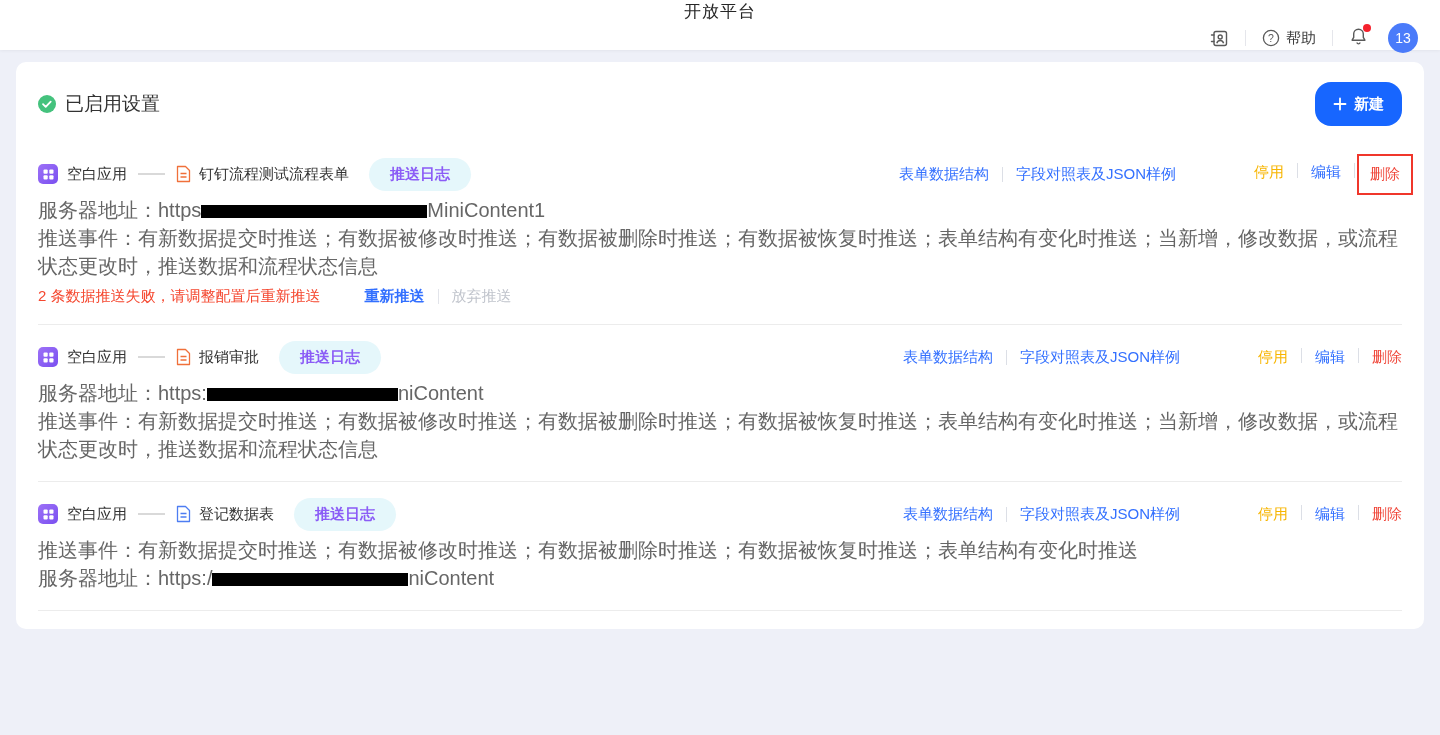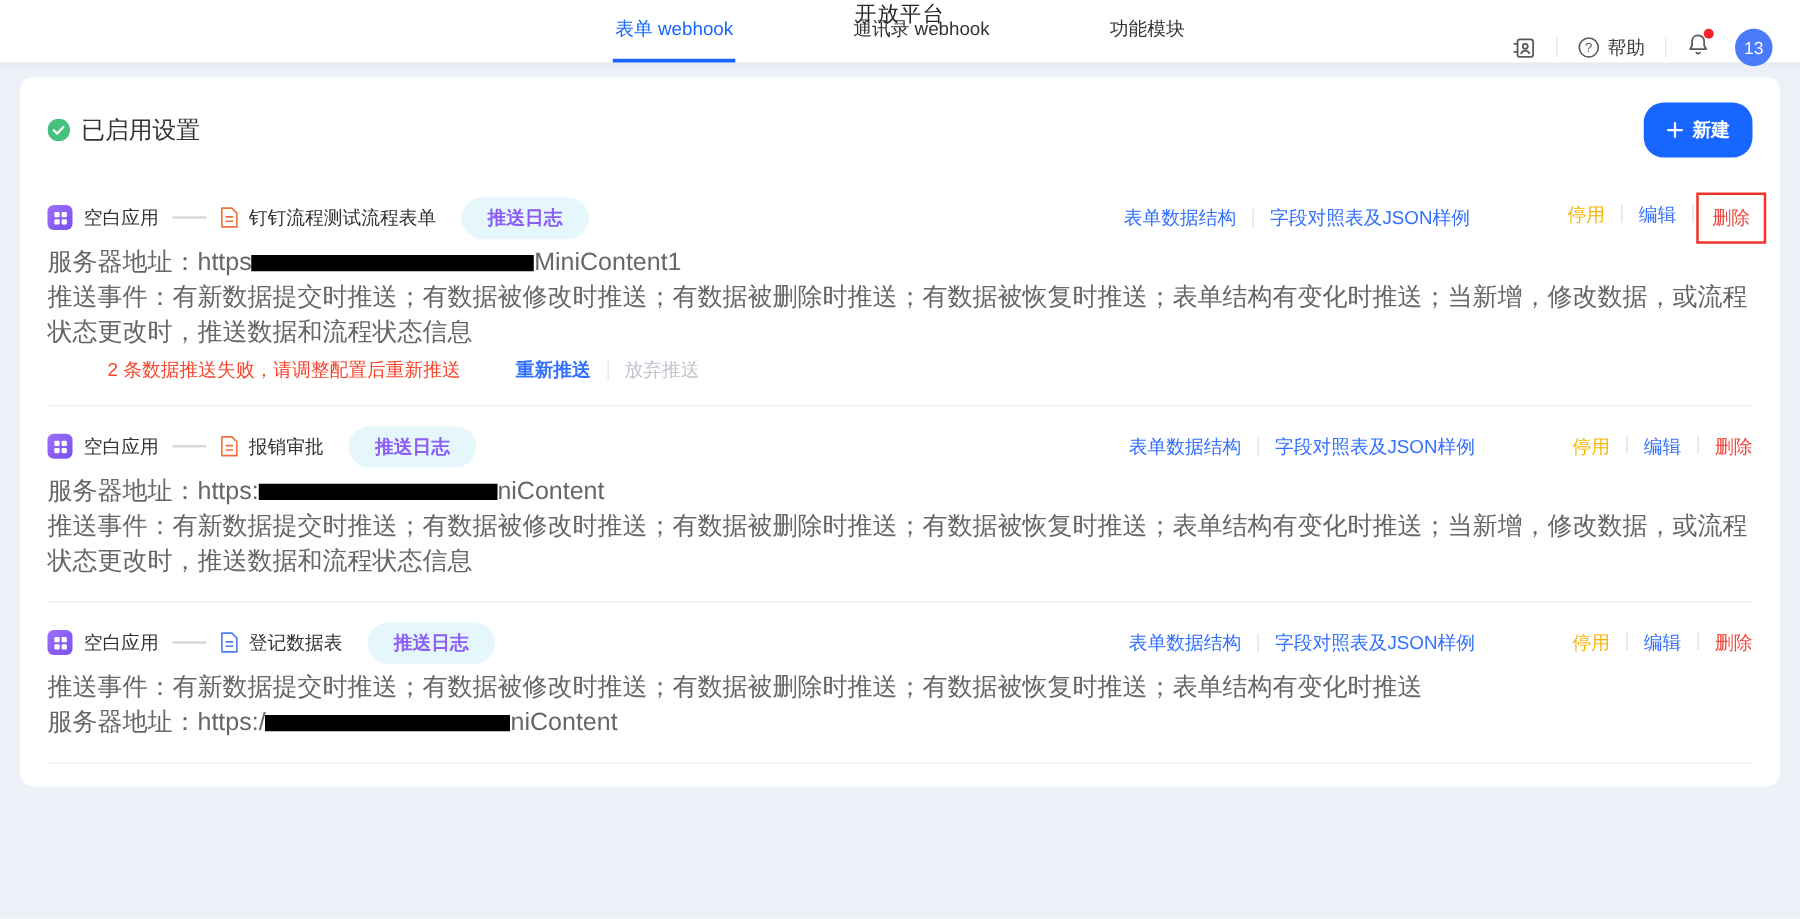--- a/index.html
+++ b/index.html
@@ -80,44 +80,39 @@
   .op-disable { color:#f7b500; cursor:pointer; }
   .op-edit { color:#3370ff; cursor:pointer; }
   .op-delete { color:#f0483b; cursor:pointer; }
   .annotate-box {
     border:2px solid #f0362b; padding:9px 11px; margin:-9px -11px;
     display:inline-block;
   }
   .meta-line { font-size:20px; color:#666; line-height:28px; }
   .redact { display:inline-block; height:13px; background:#000; vertical-align:-1px; }
   .r1 { width:226px; } .r2 { width:191px; } .r3 { width:196px; }
-  .error-row { display:flex; align-items:center; margin-top:7px; font-size:15px;margin-left:48px; }
+  .error-row { display:flex; align-items:center; margin-top:7px; font-size:15px; }
   .error-msg { color:#f5472f; }
   .retry { color:#3370ff; font-weight:bold; margin-left:44px; cursor:pointer; }
   .abandon { color:#c0c4cc; cursor:pointer; }
   .err-sep { width:1px; height:15px; background:#e2e4ea; margin:0 13px; }
 </style>
 </head>
 <body>
 
 <div class="topbar">
   <svg class="logo" viewBox="0 0 28 28">
     <polygon points="14,2 25,8 14,14 3,8" fill="#4e96ff"></polygon>
     <polygon points="3,8 14,14 14,26 3,20" fill="#1668e3"></polygon>
     <polygon points="25,8 14,14 14,26 25,20" fill="#2f7df6"></polygon>
     <polygon points="14,5 19,7.8 14,10.6 9,7.8" fill="#bcd8ff"></polygon>
   </svg>
   <span class="v-div"></span>
   <span class="app-title">开放平台</span>
 
-  <div class="tabs">
-    <div class="tab active">表单 webhook</div>
-    <div class="tab">通讯录 webhook</div>
-    <div class="tab">功能模块</div>
-  </div>
 
   <div class="topbar-right">
     <span class="tb-icon">
       <svg width="19" height="19" viewBox="0 0 19 19" fill="none" stroke="currentColor" stroke-width="1.4">
         <rect x="4" y="2.5" width="12.5" height="14" rx="2"></rect>
         <circle cx="10.2" cy="8" r="2"></circle>
         <path d="M6.8 14.2c.6-1.8 2-2.7 3.4-2.7s2.8.9 3.4 2.7"></path>
         <path d="M1.5 6h2.5M1.5 12.5H4" stroke-linecap="round"></path>
       </svg>
     </span>

